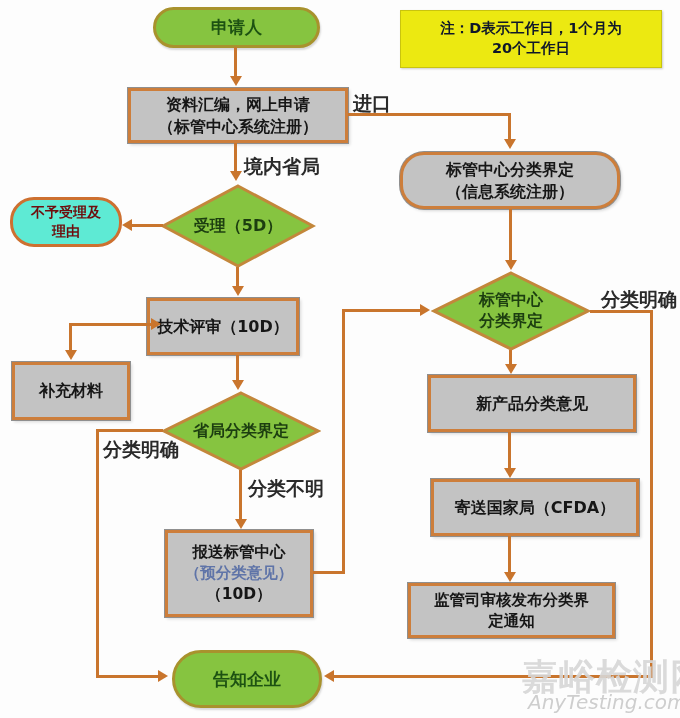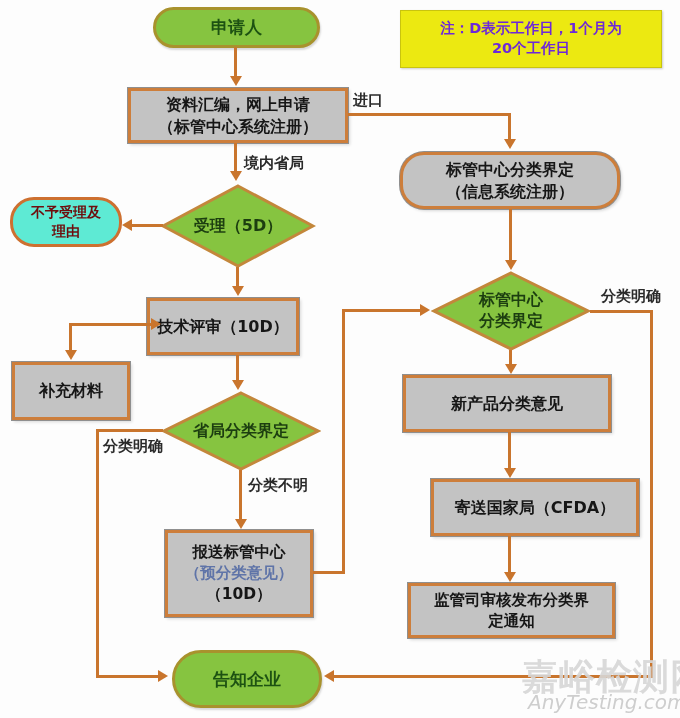--- a/index.html
+++ b/index.html
@@ -16,39 +16,39 @@
     box-shadow:0 0 0 1px #8f8f8f, 2px 2px 3px rgba(0,0,0,0.15);
   }
   .stadium{
     background:#86c440;border:3px solid #a8922d;color:#1d5212;font-size:17px;
     box-shadow:1px 2px 2px rgba(0,0,0,0.15);
   }
   .reject{
     background:#5eead4;border:3px solid #cd7030;color:#6e0d0d;font-size:14px;border-radius:24px;
   }
   .note{
-    background:#ece911;border:1px solid #c9c40e;color:#6d28d9;font-size:14.5px;
+    background:#ece911;border:1px solid #c9c40e;color:#0f172a;font-size:14.5px;
     box-shadow:1px 1px 2px rgba(0,0,0,0.2);
   }
   .diamond{position:absolute;}
   .diamond svg{position:absolute;left:0;top:0;}
   .diamond polygon{fill:#86c440;stroke:#c3873b;stroke-width:3;}
   .diamond .dtext{position:absolute;left:0;top:0;width:100%;height:100%;
     display:flex;flex-direction:column;align-items:center;justify-content:center;
     font-weight:bold;color:#1c3e10;font-size:16px;line-height:1.3;text-align:center;}
   .blue{color:#5f74a8;}
   
   .line{position:absolute;background:#c9752d;}
   .vline{width:3px;}
   .hline{height:3px;}
   .arr{position:absolute;width:0;height:0;}
   .arr-down{border-left:6px solid transparent;border-right:6px solid transparent;border-top:10px solid #c9752d;}
   .arr-right{border-top:6px solid transparent;border-bottom:6px solid transparent;border-left:10px solid #c9752d;}
   .arr-left{border-top:6px solid transparent;border-bottom:6px solid transparent;border-right:10px solid #c9752d;}
-  .elabel{position:absolute;font-weight:bold;font-size:15px;color:#2a2a2a;white-space:nowrap;}
+  .elabel{position:absolute;font-weight:bold;font-size:19px;color:#2a2a2a;white-space:nowrap;}
   
   .wm-cn{position:absolute;left:522px;top:653px;font-size:36px;font-weight:bold;
          color:#d7d7d7;white-space:nowrap;letter-spacing:1px;z-index:5;opacity:.9;}
   .wm-en{position:absolute;left:528px;top:690px;font-size:20px;font-style:italic;
          color:#c9c9c9;white-space:nowrap;z-index:5;opacity:.9;}
 </style>
 </head>
 <body>
 
 <div id="stage">
@@ -108,21 +108,21 @@
   <div class="diamond" style="left:431px;top:270px;width:160px;height:82px;">
     <svg width="160" height="82">
       <polygon points="80,3 157,41 80,79 3,41"></polygon>
     </svg>
     <div class="dtext">
       <span>标管中心</span>
       <span>分类界定</span>
     </div>
   </div>
 
-  <div class="node graybox" style="left:403px;top:375px;width:208px;height:57px;">
+  <div class="node graybox" style="left:428px;top:375px;width:208px;height:57px;">
     <span>新产品分类意见</span>
   </div>
 
   <div class="node graybox" style="left:405px;top:479px;width:208px;height:57px;margin-left:26px;">
     <span>寄送国家局（CFDA）</span>
   </div>
 
   <div class="node graybox" style="left:408px;top:583px;width:207px;height:55px;font-size:15.5px;">
     <span>监管司审核发布分类界</span>
     <span>定通知</span>

